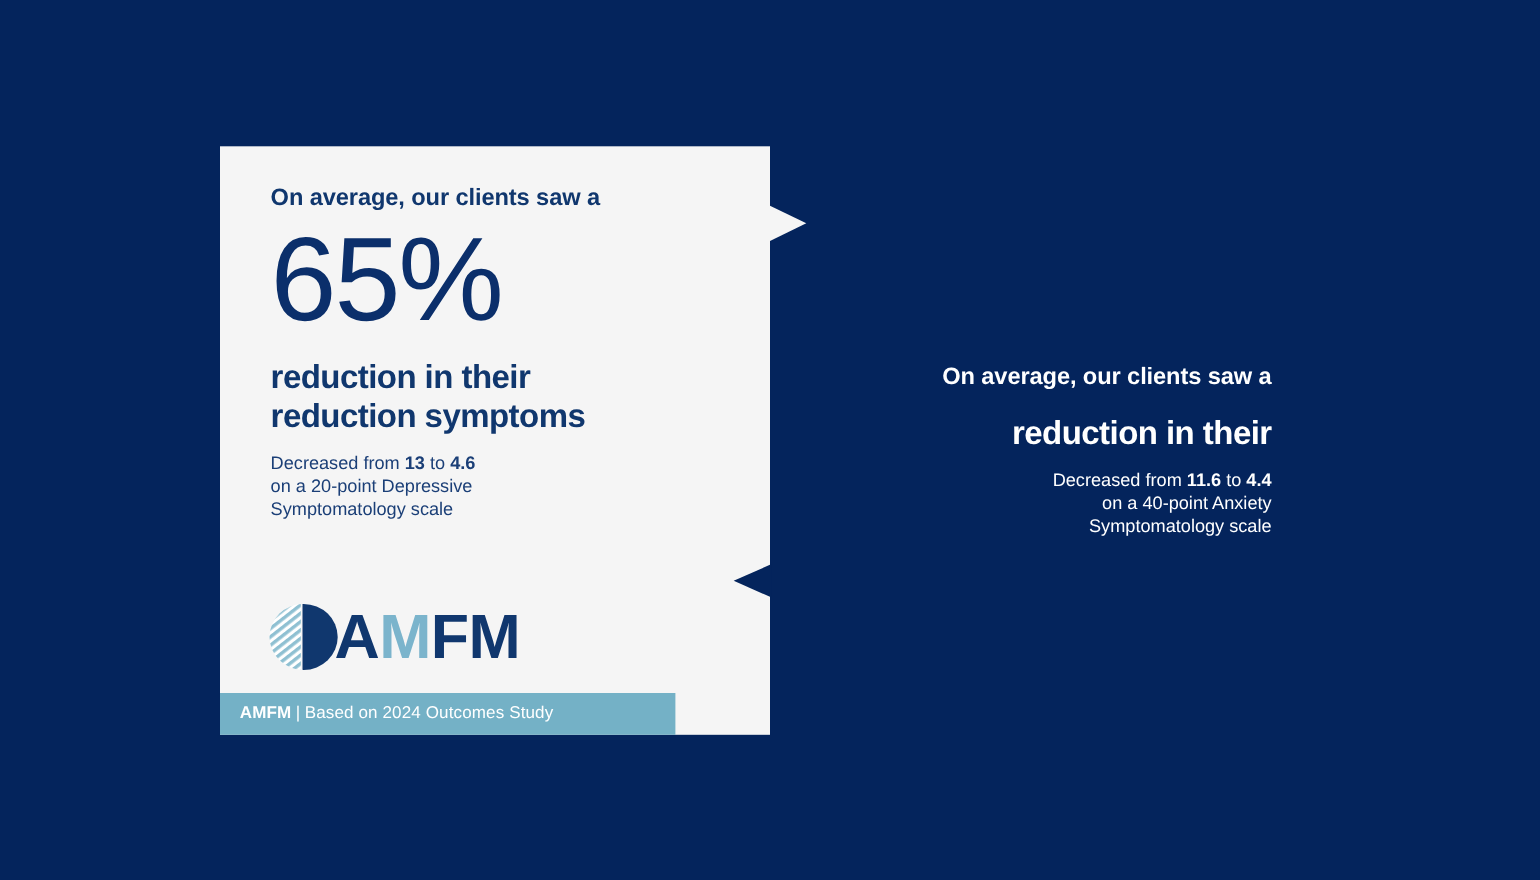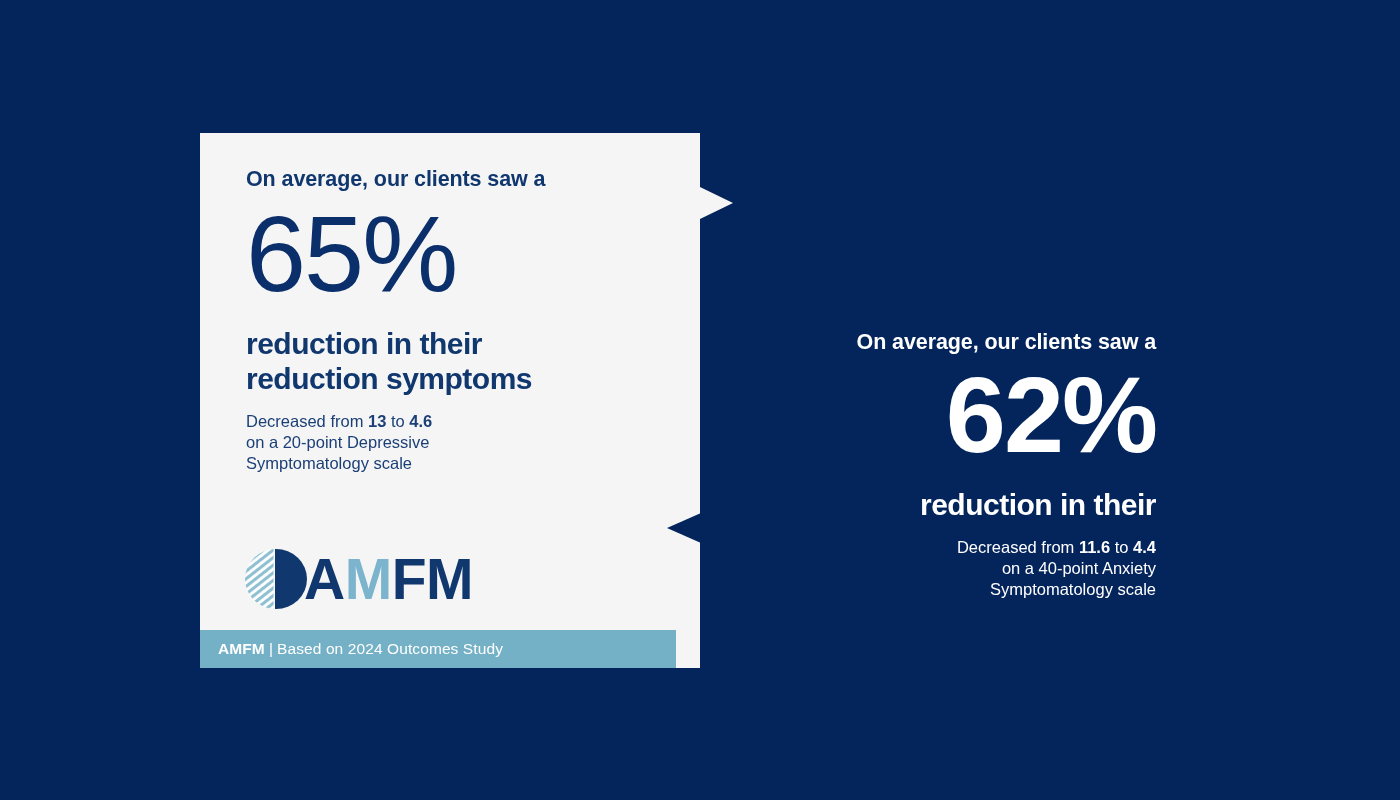--- a/index.html
+++ b/index.html
@@ -125,21 +125,21 @@
     white-space: nowrap;
   }
   .lt-dark  { color: #10376e; }
   .lt-light { color: #7bb4cc; }
 
   
   .footer-bar {
     position: absolute;
     left: 200px;
     top: 630px;
-    width: 476px;
+    width: 414px;
     height: 38px;
     background: #74b1c6;
     display: flex;
     align-items: center;
   }
   .footer-text {
     padding-left: 18px;
     font-size: 15.5px;
     color: #ffffff;
     font-weight: 500;
@@ -251,21 +251,20 @@
 
   <div class="footer-bar">
     <div class="footer-text">
       <span class="fb">AMFM</span><span class="bar">|</span><span>Based on 2024 Outcomes Study</span>
     </div>
   </div>
 
   <div class="right-panel">
     <p class="r-eyebrow">On average, our clients saw a</p>
 
-    <p class="r-bignum">62%</p>
 
     <h2 class="r-headline">
       <span>reduction in their</span><br>
     </h2>
 
     <p class="r-subtext">
       <span class="nowrap">
         <span>Decreased from </span><b>11.6</b><span> to </span><b>4.4</b>
       </span><br>
       <span>on a 40-point Anxiety</span><br>

